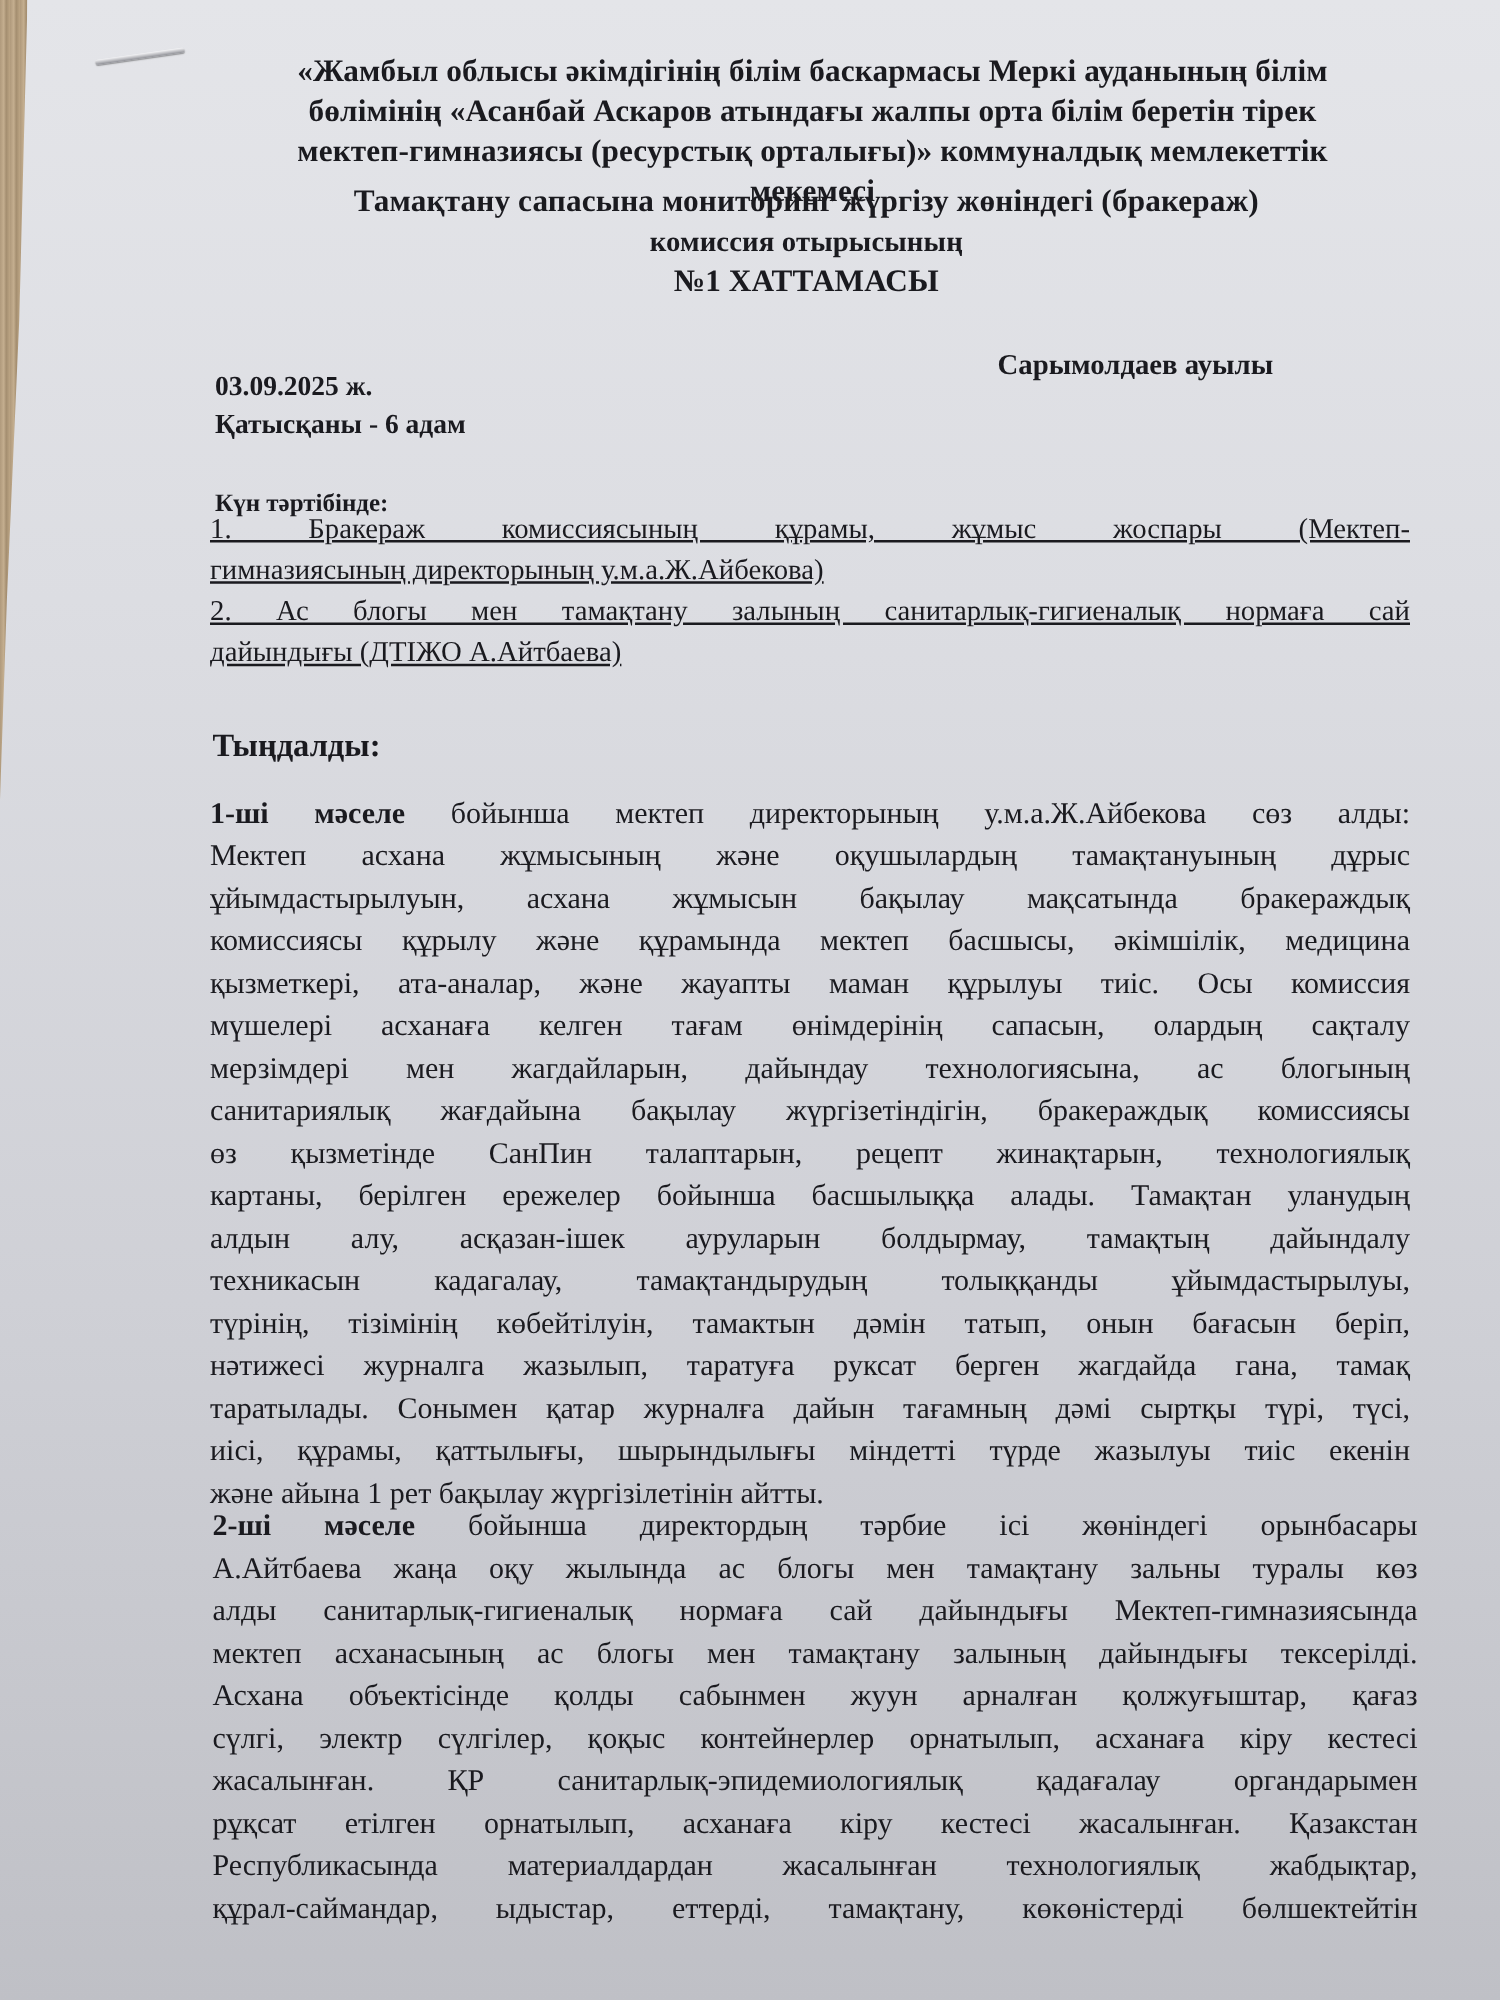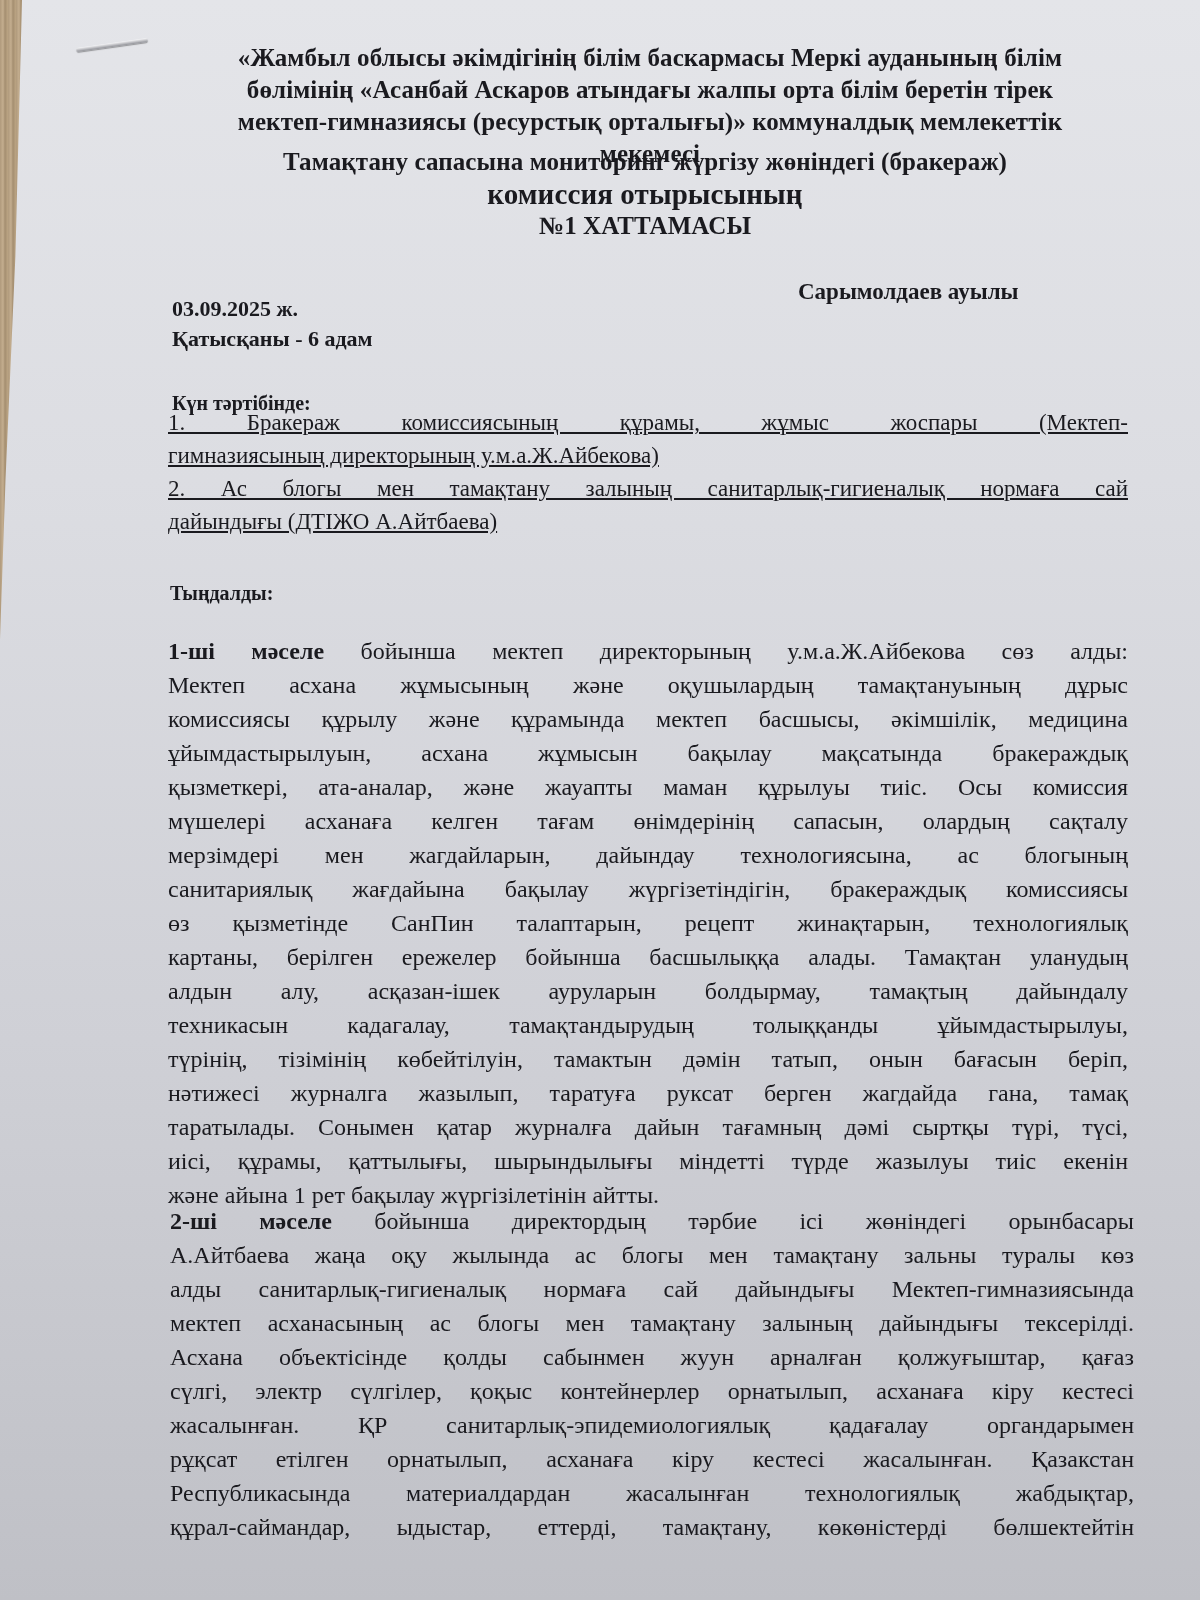--- a/index.html
+++ b/index.html
@@ -27,62 +27,62 @@
   }
   .hdr .ln { display: block; white-space: nowrap; }
   .meta { position: absolute; font-size: 22px; font-weight: bold; white-space: nowrap; }
   .agenda-title { position: absolute; left: 172px; top: 392px; font-size: 20px; font-weight: bold; }
   .para {
     position: absolute; left: 168px; width: 960px;
     font-size: 24px; line-height: 34px; text-align: justify;
   }
   .para .ln { display: block; white-space: nowrap; text-align: justify; text-align-last: justify; }
   .para .ln.last { text-align-last: left; }
-  .tyn { position: absolute; left: 170px; top: 582px; font-size: 20px; font-weight: bold; }
+  .tyn { position: absolute; left: 170px; top: 582px; font-size: 26px; font-weight: bold; }
   b.bold-lead { font-weight: bold; }
 </style>
 </head>
 <body>
 
 <div class="page">
   <div class="wood-edge"></div>
   <div class="staple"></div>
 
   <div class="hdr" style="top:42px;">
     <span class="ln">«Жамбыл облысы әкімдігінің білім баскармасы Меркі ауданының білім</span>
     <span class="ln">бөлімінің «Асанбай Аскаров атындағы жалпы орта білім беретін тірек</span>
     <span class="ln">мектеп-гимназиясы (ресурстық орталығы)» коммуналдық мемлекеттік</span>
     <span class="ln">мекемесі</span>
   </div>
 
   <div class="hdr" style="top:146px; width:940px; left:175px;">
     <span class="ln">Тамақтану сапасына мониторинг жүргізу жөніндегі (бракераж)</span>
-    <span class="ln" style="font-size:29px;">комиссия отырысының</span>
+    <span class="ln" style="font-size:23px;">комиссия отырысының</span>
     <span class="ln">№1 ХАТТАМАСЫ</span>
   </div>
 
   <div class="meta" style="left:172px; top:296px;">03.09.2025 ж.</div>
   <div class="meta" style="left:798px; top:279px; font-size:23px;">Сарымолдаев ауылы</div>
   <div class="meta" style="left:172px; top:326px;font-family:Liberation Serif, serif;">Қатысқаны - 6 адам</div>
 
   <div class="agenda-title">Күн тәртібінде:</div>
   <div class="para" style="top:406px; line-height:33px; font-size:23px;text-decoration:underline;">
     <span class="ln">1.  Бракераж  комиссиясының  құрамы,  жұмыс  жоспары  (Мектеп-</span>
     <span class="ln last">гимназиясының директорының у.м.а.Ж.Айбекова)</span>
     <span class="ln">2. Ас блогы мен тамақтану залының санитарлық-гигиеналық нормаға сай</span>
     <span class="ln last">дайындығы (ДТІЖО А.Айтбаева)</span>
   </div>
 
   <div class="tyn">Тыңдалды:</div>
 
   <div class="para" style="top:634px;">
     <span class="ln"><b class="bold-lead">1-ші мәселе</b><span> бойынша мектеп директорының у.м.а.Ж.Айбекова сөз алды:</span></span>
     <span class="ln">Мектеп асхана жұмысының және оқушылардың тамақтануының дұрыс</span>
+    <span class="ln">ұйымдастырылуын, асхана жұмысын бақылау мақсатында бракераждық</span>
     <span class="ln">комиссиясы құрылу және құрамында мектеп басшысы, әкімшілік, медицина</span>
-    <span class="ln">ұйымдастырылуын, асхана жұмысын бақылау мақсатында бракераждық</span>
     <span class="ln">қызметкері, ата-аналар, және жауапты маман құрылуы тиіс. Осы комиссия</span>
     <span class="ln">мүшелері асханаға келген тағам өнімдерінің сапасын, олардың сақталу</span>
     <span class="ln">мерзімдері мен жагдайларын, дайындау технологиясына, ас блогының</span>
     <span class="ln">санитариялық жағдайына бақылау жүргізетіндігін, бракераждық комиссиясы</span>
     <span class="ln">өз қызметінде СанПин талаптарын, рецепт жинақтарын, технологиялық</span>
     <span class="ln">картаны, берілген ережелер бойынша басшылыққа алады. Тамақтан уланудың</span>
     <span class="ln">алдын алу, асқазан-ішек ауруларын болдырмау, тамақтың дайындалу</span>
     <span class="ln">техникасын кадагалау, тамақтандырудың толыққанды ұйымдастырылуы,</span>
     <span class="ln">түрінің, тізімінің көбейтілуін, тамактын дәмін татып, онын бағасын беріп,</span>
     <span class="ln">нәтижесі журналга жазылып, таратуға руксат берген жагдайда гана, тамақ</span>

